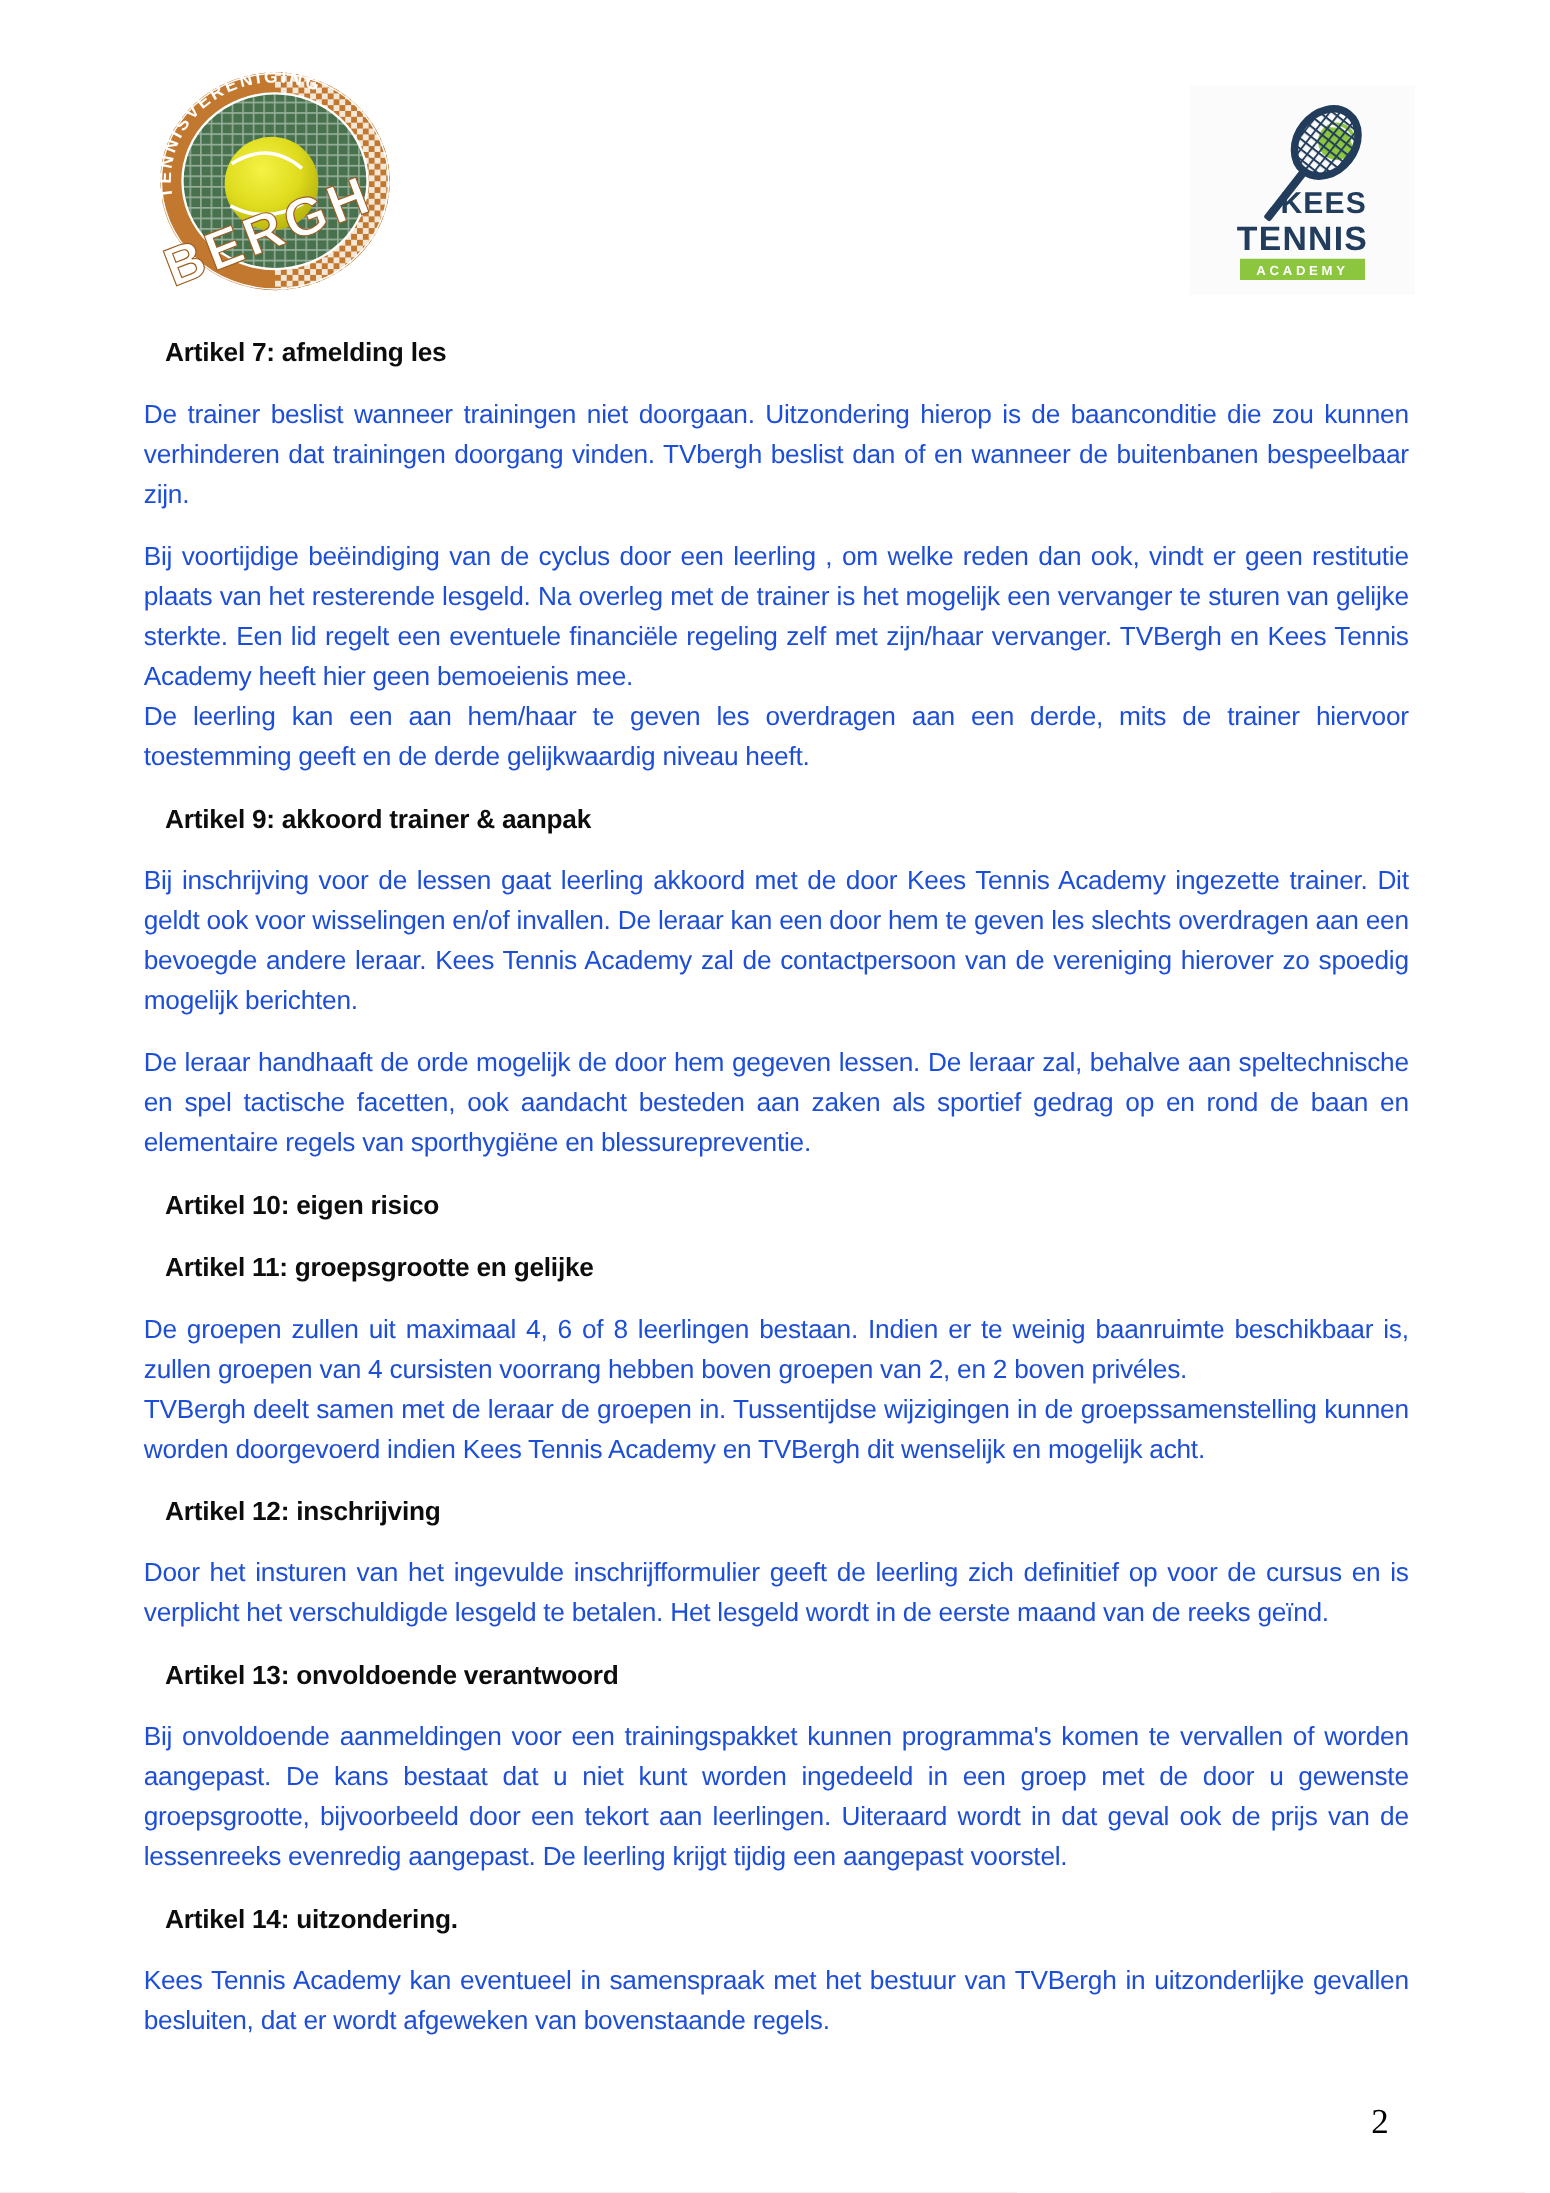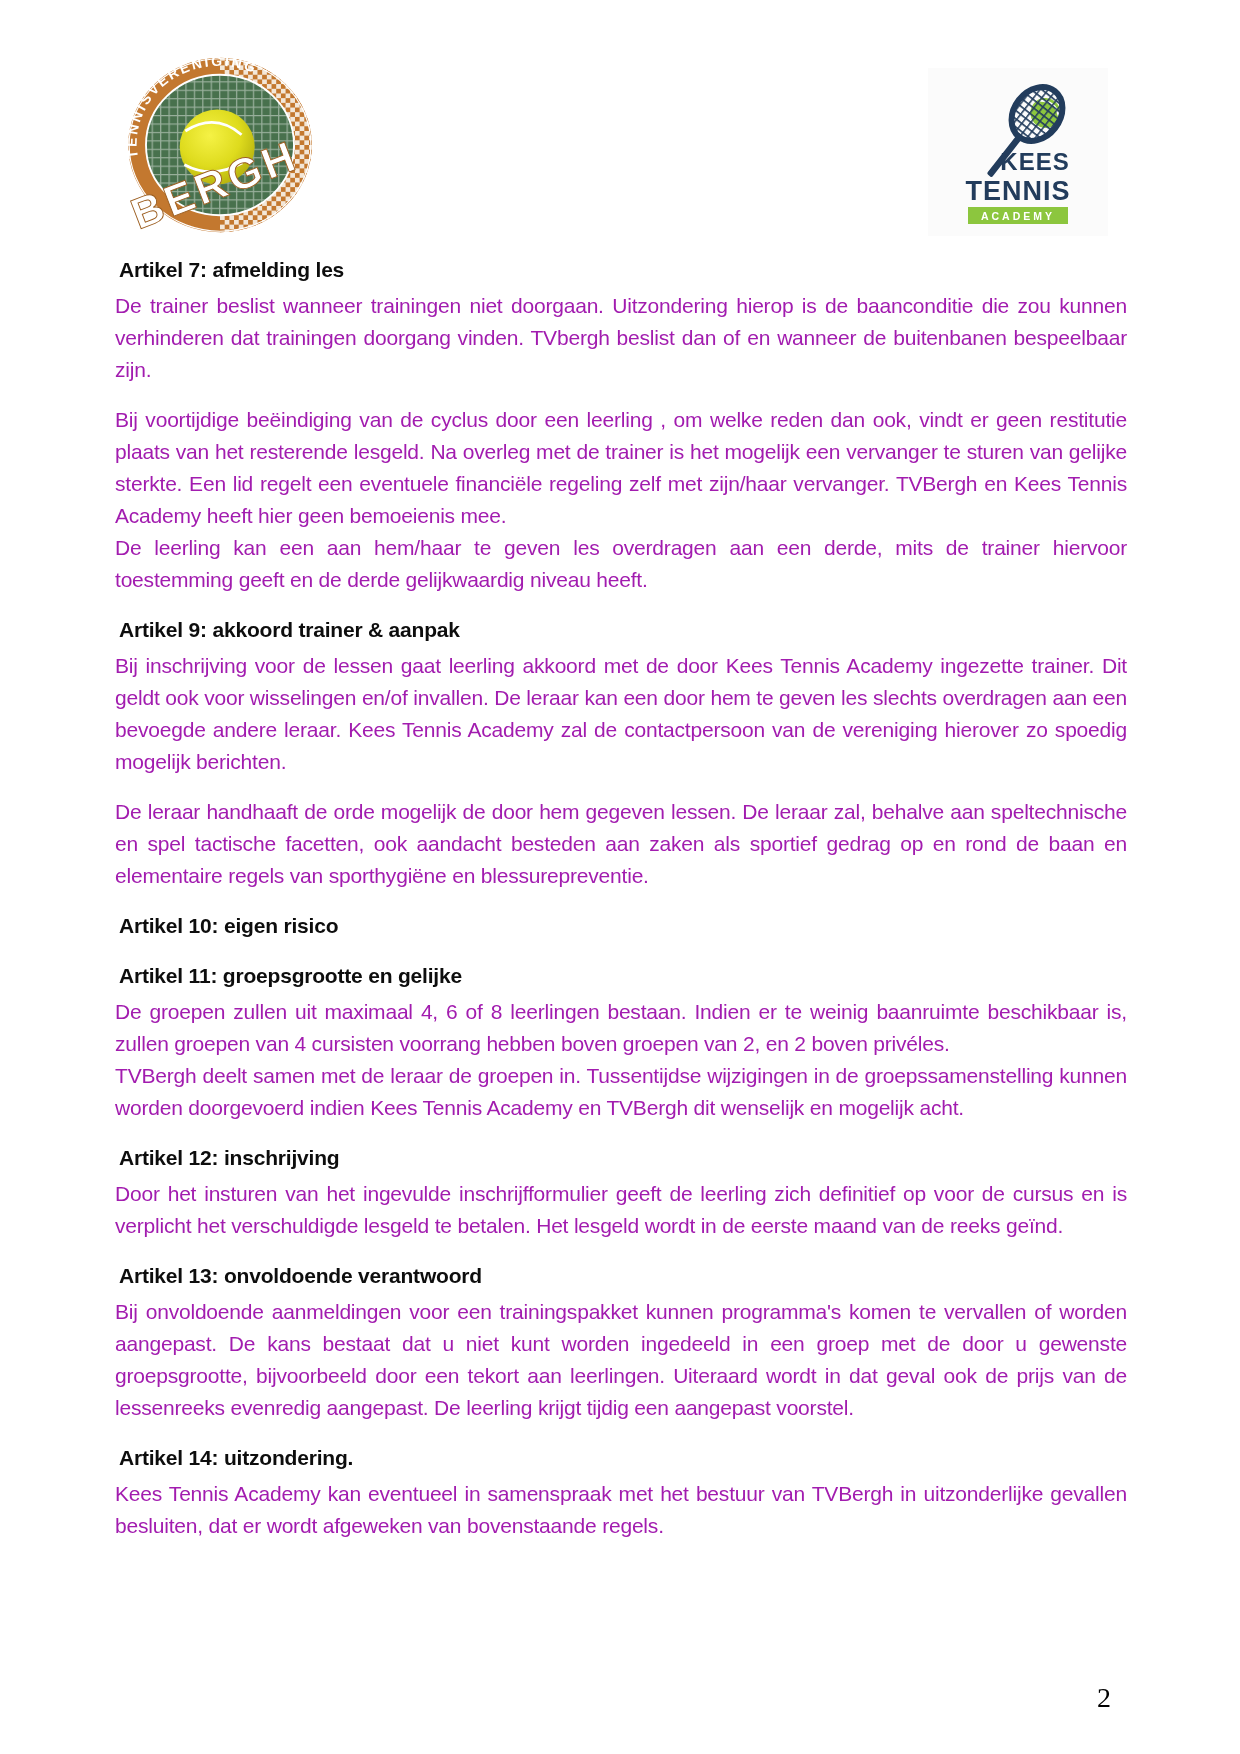--- a/index.html
+++ b/index.html
@@ -10,35 +10,35 @@
     font-family:"Liberation Sans", sans-serif;
     color:#111;
     overflow:hidden;
     margin:0 auto;
   }
   
   .logo-left{
     position:absolute;left:126px;top:56px;width:188px;height:178px;
   }
   .logo-right-box{
-    position:absolute;left:928px;top:68px;width:180px;height:168px;
+    position:absolute;left:952px;top:68px;width:180px;height:168px;
     background:#fbfbfb;
     display:flex;align-items:center;justify-content:center;
   }
   
   .content{
     position:absolute;left:115px;top:250px;width:1012px;
     font-size:21px;line-height:32px;letter-spacing:-0.2px;
   }
   .content section{margin:0 0 18px 0;}
   .content h2{
-    margin:4px;font-size:21px;line-height:32px;font-weight:bold;color:#0d0d0d;
+    margin:17px;font-size:21px;line-height:32px;font-weight:bold;color:#0d0d0d;
   }
   .content p{
-    margin:0;text-align:justify;color:#a21caf;
+    margin:0;text-align:justify;color:#1d4ed8;
   }
   .page-number{
     position:absolute;left:1084px;top:1682px;width:40px;
     font-family:"Liberation Serif", serif;
     font-size:28px;color:#000;text-align:center;
   }
 </style>
 </head>
 <body>
 

